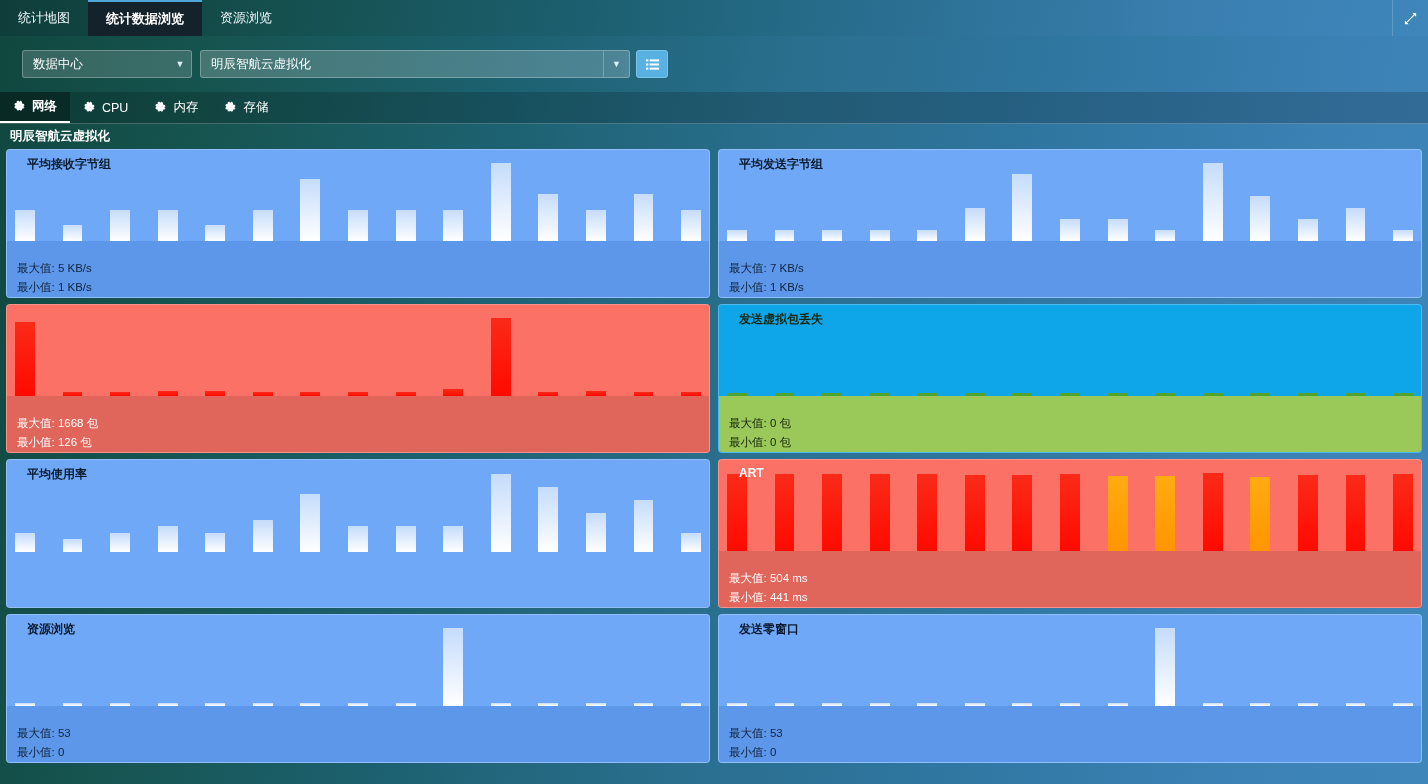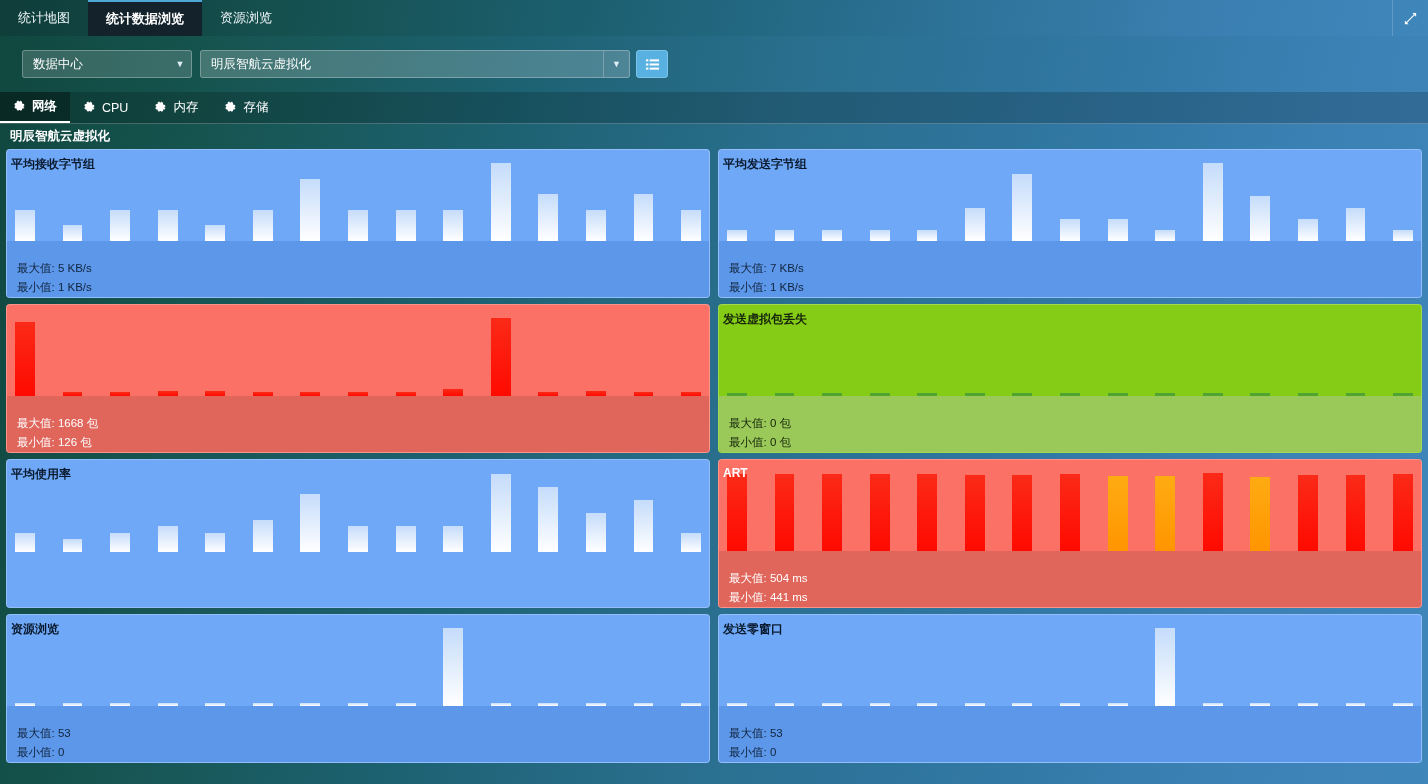--- a/index.html
+++ b/index.html
@@ -122,21 +122,21 @@
   .panel {
     border-radius: 4px;
     border: 1px solid rgba(255,255,255,0.25);
     overflow: hidden;
     display: flex; flex-direction: column;
     height: 149px;
   }
   .panel .chart-area {
     position: relative;
     height: 92px;
-    padding: 6px 8px 0 4px;
+    padding: 6px 8px 0 20px;
   }
   .panel .ptitle {
     font-size: 12px; font-weight: bold;
     position: relative; z-index: 3;
   }
   .bars {
     position: absolute;
     left: 8px; right: 8px; bottom: 0;
     height: 82px;
     display: flex; align-items: flex-end;
@@ -157,21 +157,21 @@
   .p-blue .bar { background: linear-gradient(180deg, #c5dcfb 0%, #ffffff 100%); }
 
   
   .p-red { background: #fb7166; }
   .p-red .ptitle { color: #ffffff; }
   .p-red .footer { background: #e0665c; color: #ffffff; }
   .p-red .bar { background: linear-gradient(180deg, #fb2a18 0%, #ff0a00 100%); }
   .p-red .bar.warn { background: linear-gradient(180deg, #ffab12 0%, #ff9500 100%); }
 
   
-  .p-green { background: #84cc16; }
+  .p-green { background: #0ea5e9; }
   .p-green .ptitle { color: #16240a; }
   .p-green .footer { background: #9ac95a; color: #16240a; }
   .p-green .bar { background: #4fa330; }
 </style>
 </head>
 <body>
 
 <div id="topbar">
   <div class="top-tab">统计地图</div>
   <div class="top-tab active">统计数据浏览</div>

